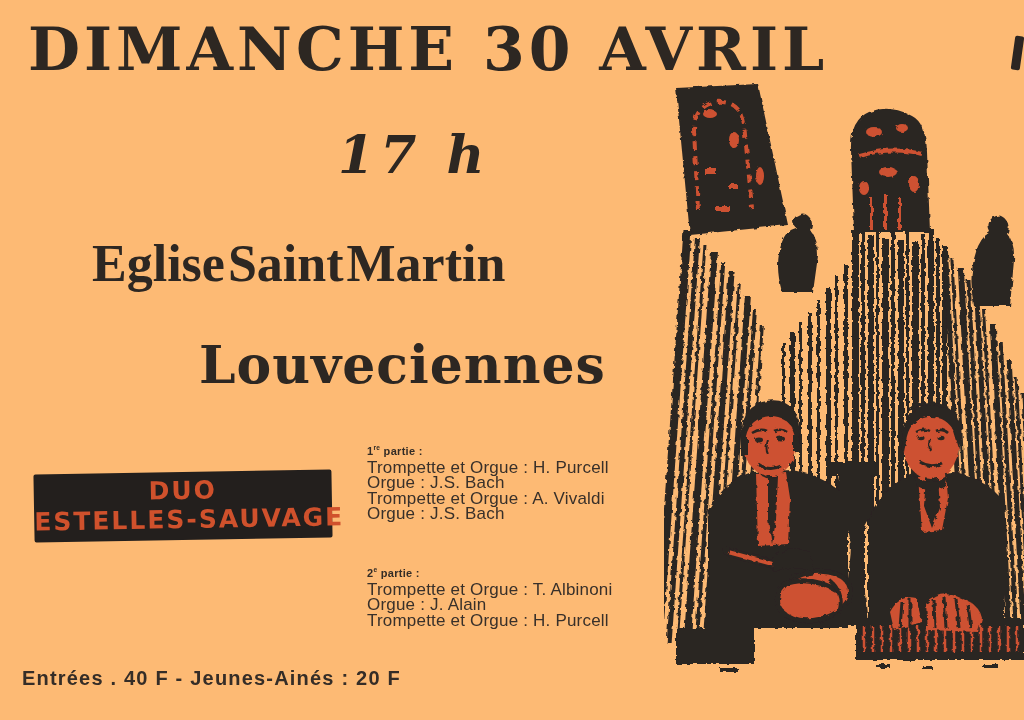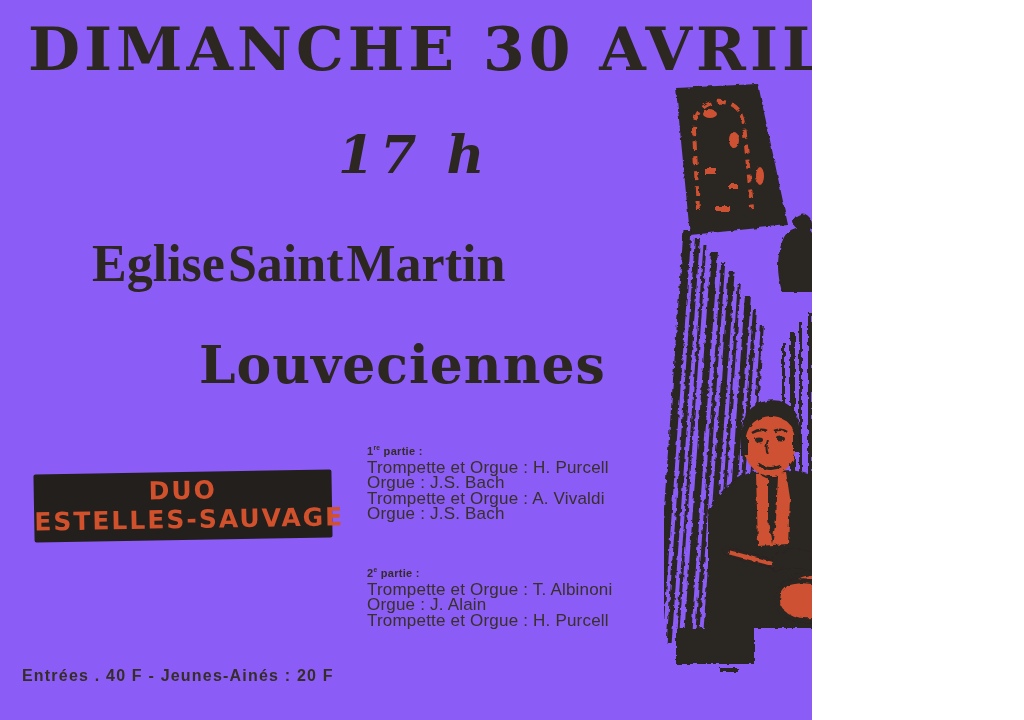--- a/index.html
+++ b/index.html
@@ -1,20 +1,20 @@
 <!DOCTYPE html>
 <html><head>
 <meta charset="utf-8">
 <title>Concert poster</title>
 <style>
   html,body{margin:0;padding:0;}
   .poster{
     position:relative;
-    width:812px;height:720px;
-    background:#8b5cf6;
+    width:1024px;height:720px;
+    background:#fdba74;
     overflow:hidden;
     font-family:"Liberation Sans",sans-serif;
   }
   .abs{position:absolute;}
   .title{
     left:28px;top:14px;
     font-family:"DejaVu Serif",serif;
     font-weight:bold;
     font-size:60px;
     letter-spacing:4px;
@@ -89,21 +89,21 @@
   }
   .part-heading sup{font-size:.6em;}
   .part-item{
     font-size:17px;
     line-height:15.5px;
     letter-spacing:.2px;
     white-space:nowrap;
   }
   .footer{
     left:22px;top:667px;
-    font-size:16px;
+    font-size:20px;
     font-weight:bold;
     letter-spacing:1.2px;
     color:#352d27;
     white-space:nowrap;
   }
   .scan-mark{
     left:1013px;top:36px;width:9px;height:34px;
     background:#2b2522;
     transform:rotate(8deg);
     border-radius:2px;

